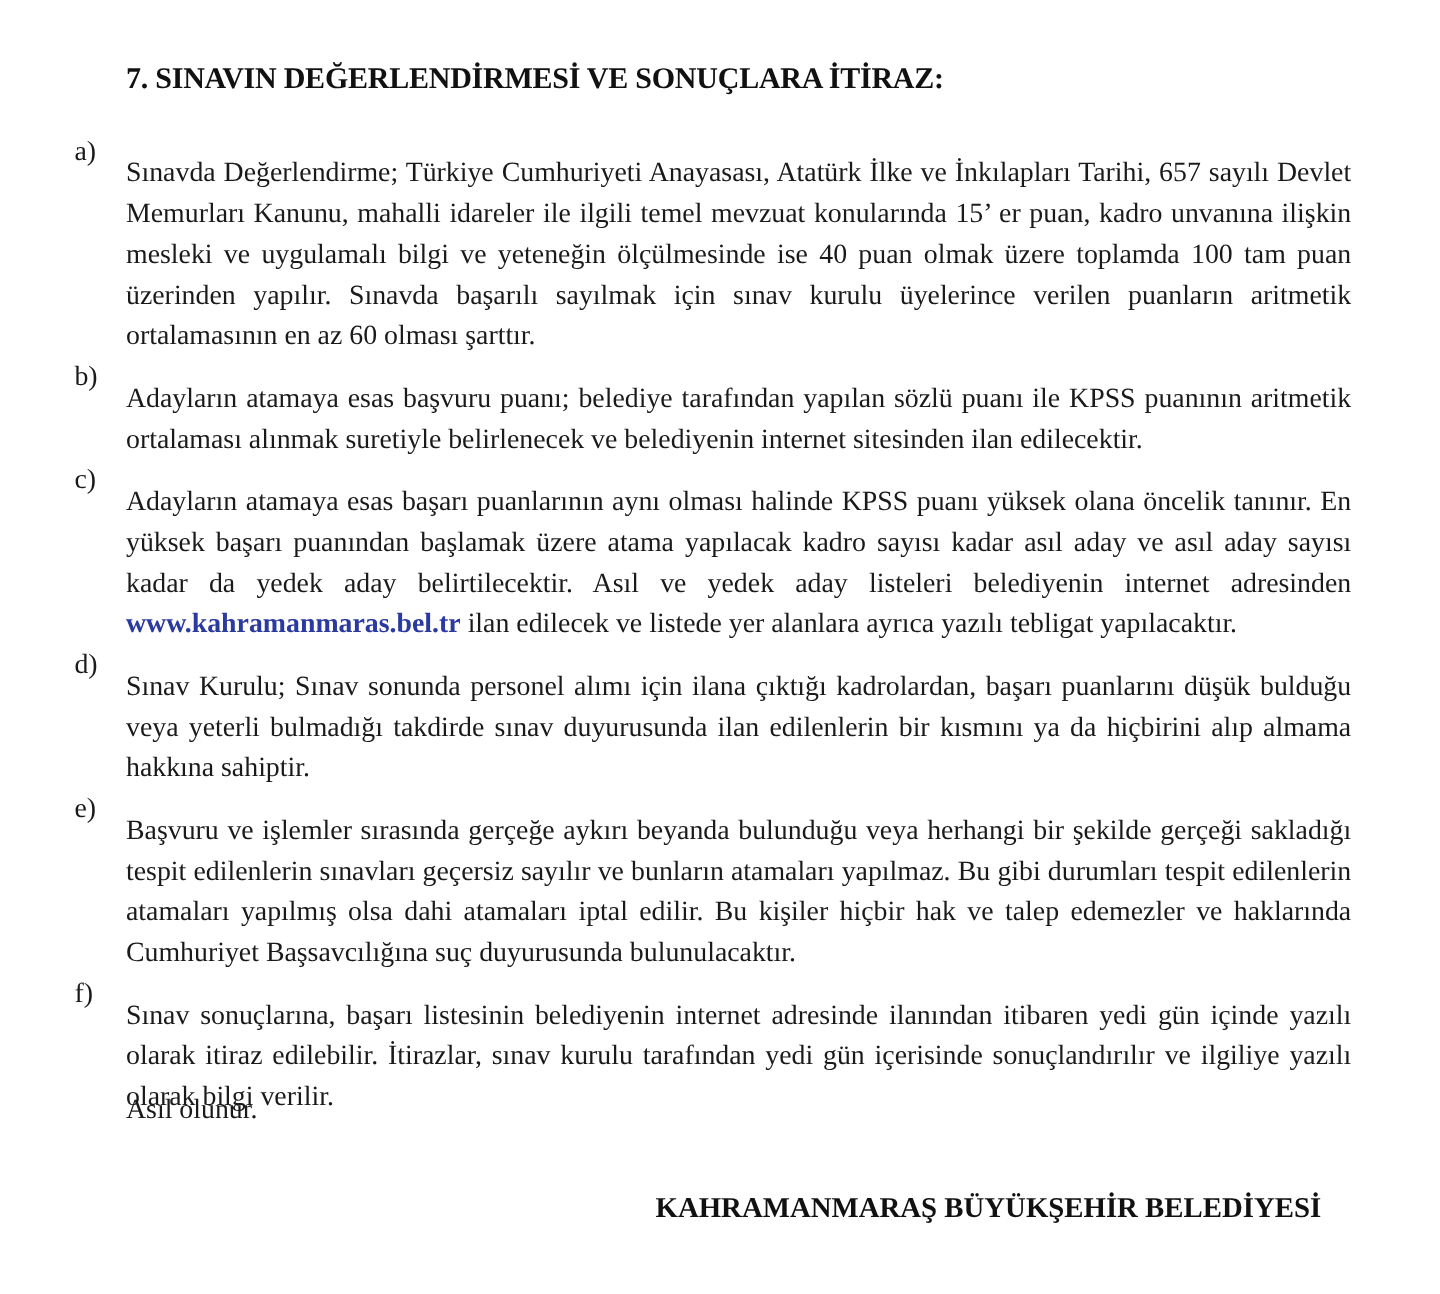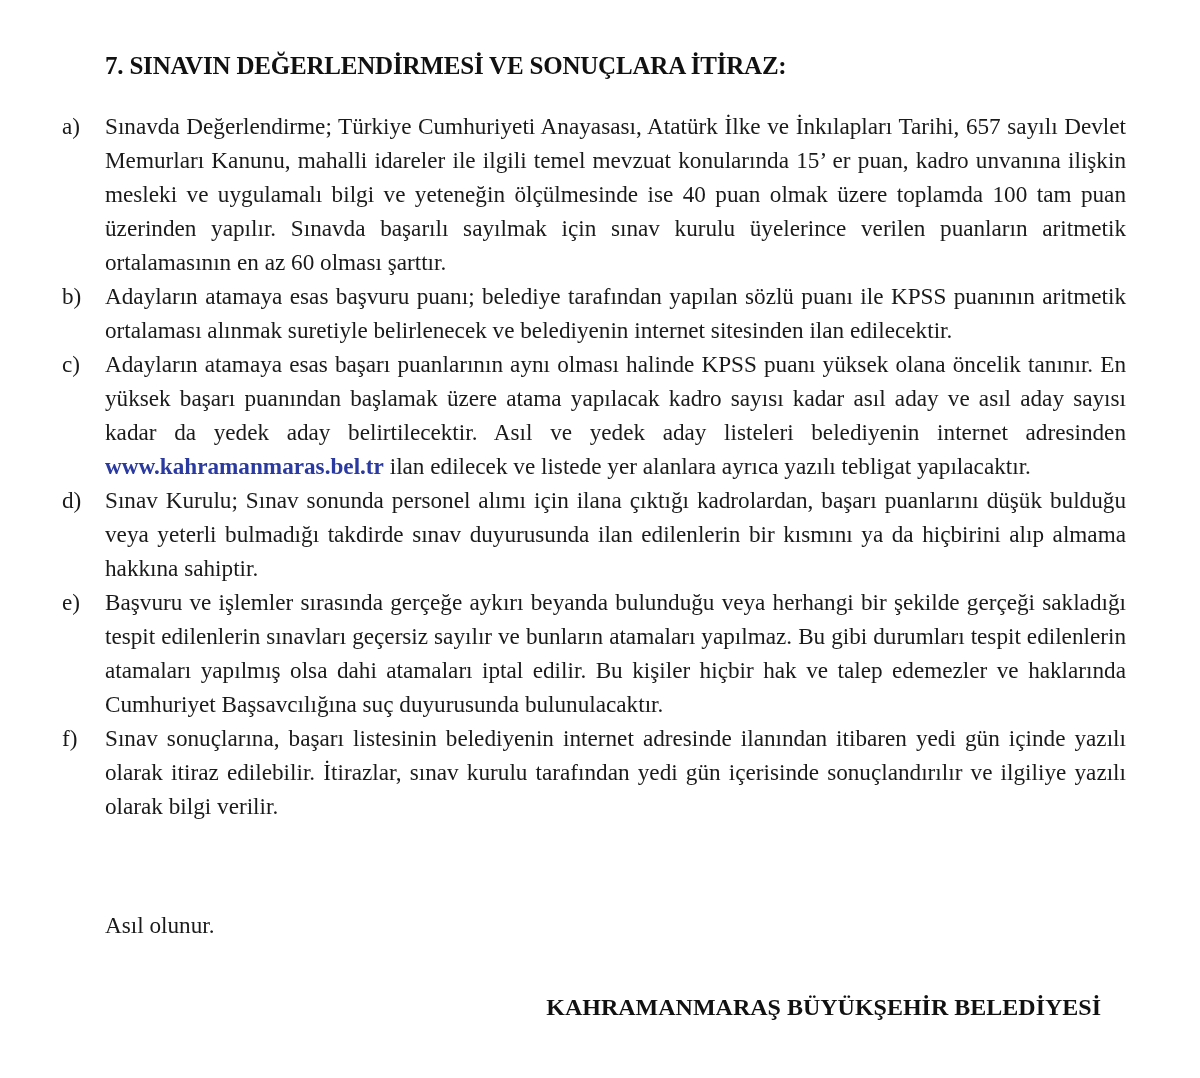--- a/index.html
+++ b/index.html
@@ -45,20 +45,21 @@
       line-height: 34px;
     }
     .item-label {
       width: 43px;
       flex: 0 0 43px;
     }
     .item-text {
       flex: 1;
       text-align: justify;
       text-align-last: left;
+      margin-top: 18px;
     }
     .link {
       color: #2b3aa0;
       text-decoration: none;
       font-weight: bold;
     }
     .closing {
       position: absolute;
       left: 105px;
       top: 908px;

